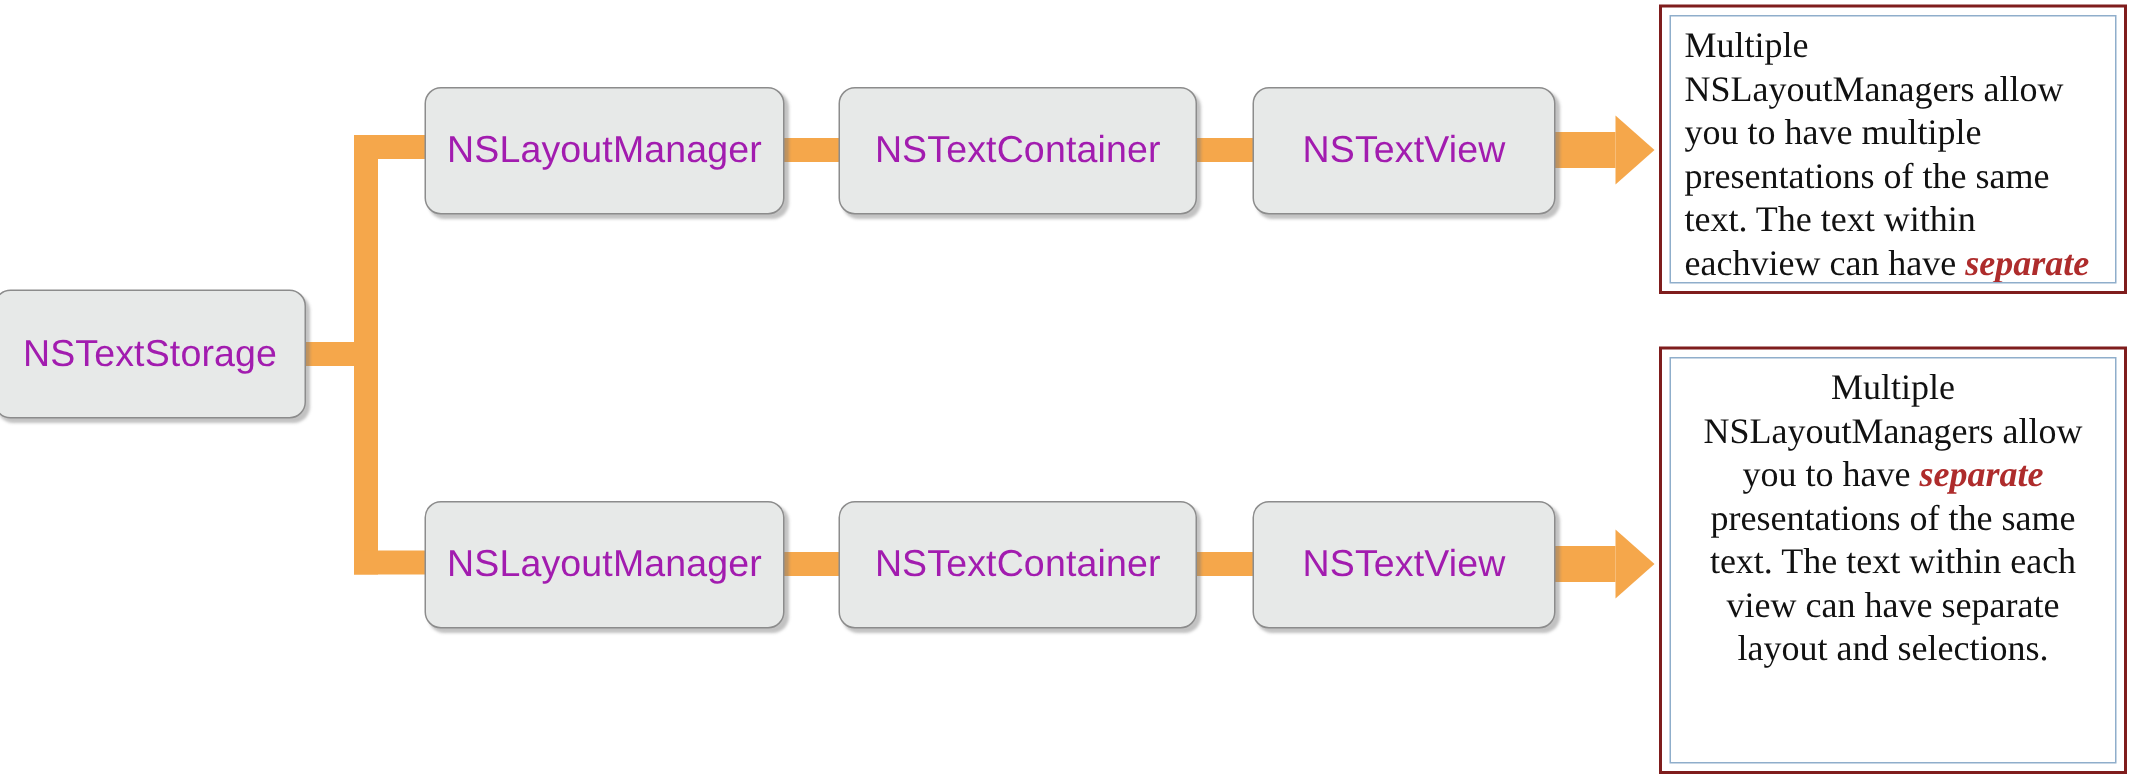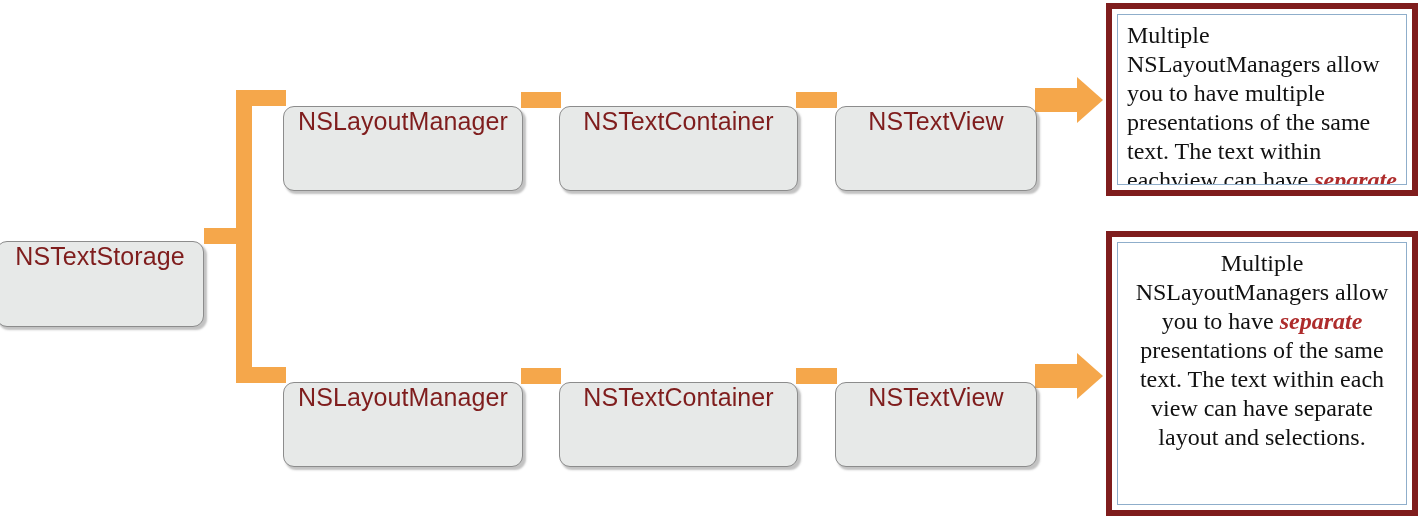--- a/index.html
+++ b/index.html
@@ -37,35 +37,35 @@
   }
 
   
   .node {
     position: absolute;
     box-sizing: border-box;
     background: #E7E9E8;
     border: 1.5px solid #8C8C8C;
     border-radius: 11px;
     display: flex;
+    align-items: center;
     justify-content: center;
-    color: #7f1d1d;
+    color: #a21caf;
     font-size: 25px;
     letter-spacing: 0.1px;
     box-shadow: 2.5px 3px 2px rgba(120,120,120,0.45);
     white-space: nowrap;
-    margin-top: 48px;
   }
 
   
   .panel {
     position: absolute;
     box-sizing: border-box;
     background: #ffffff;
-    border: 6px solid #7f1d1d;
+    border: 2px solid #7f1d1d;
     padding: 5px;
   }
   .panel-inner {
     box-sizing: border-box;
     width: 100%;
     height: 100%;
     border: 1.5px solid #8FAECB;
     background: #ffffff;
     padding: 6px 9px;
     font-family: "Liberation Serif", serif;

